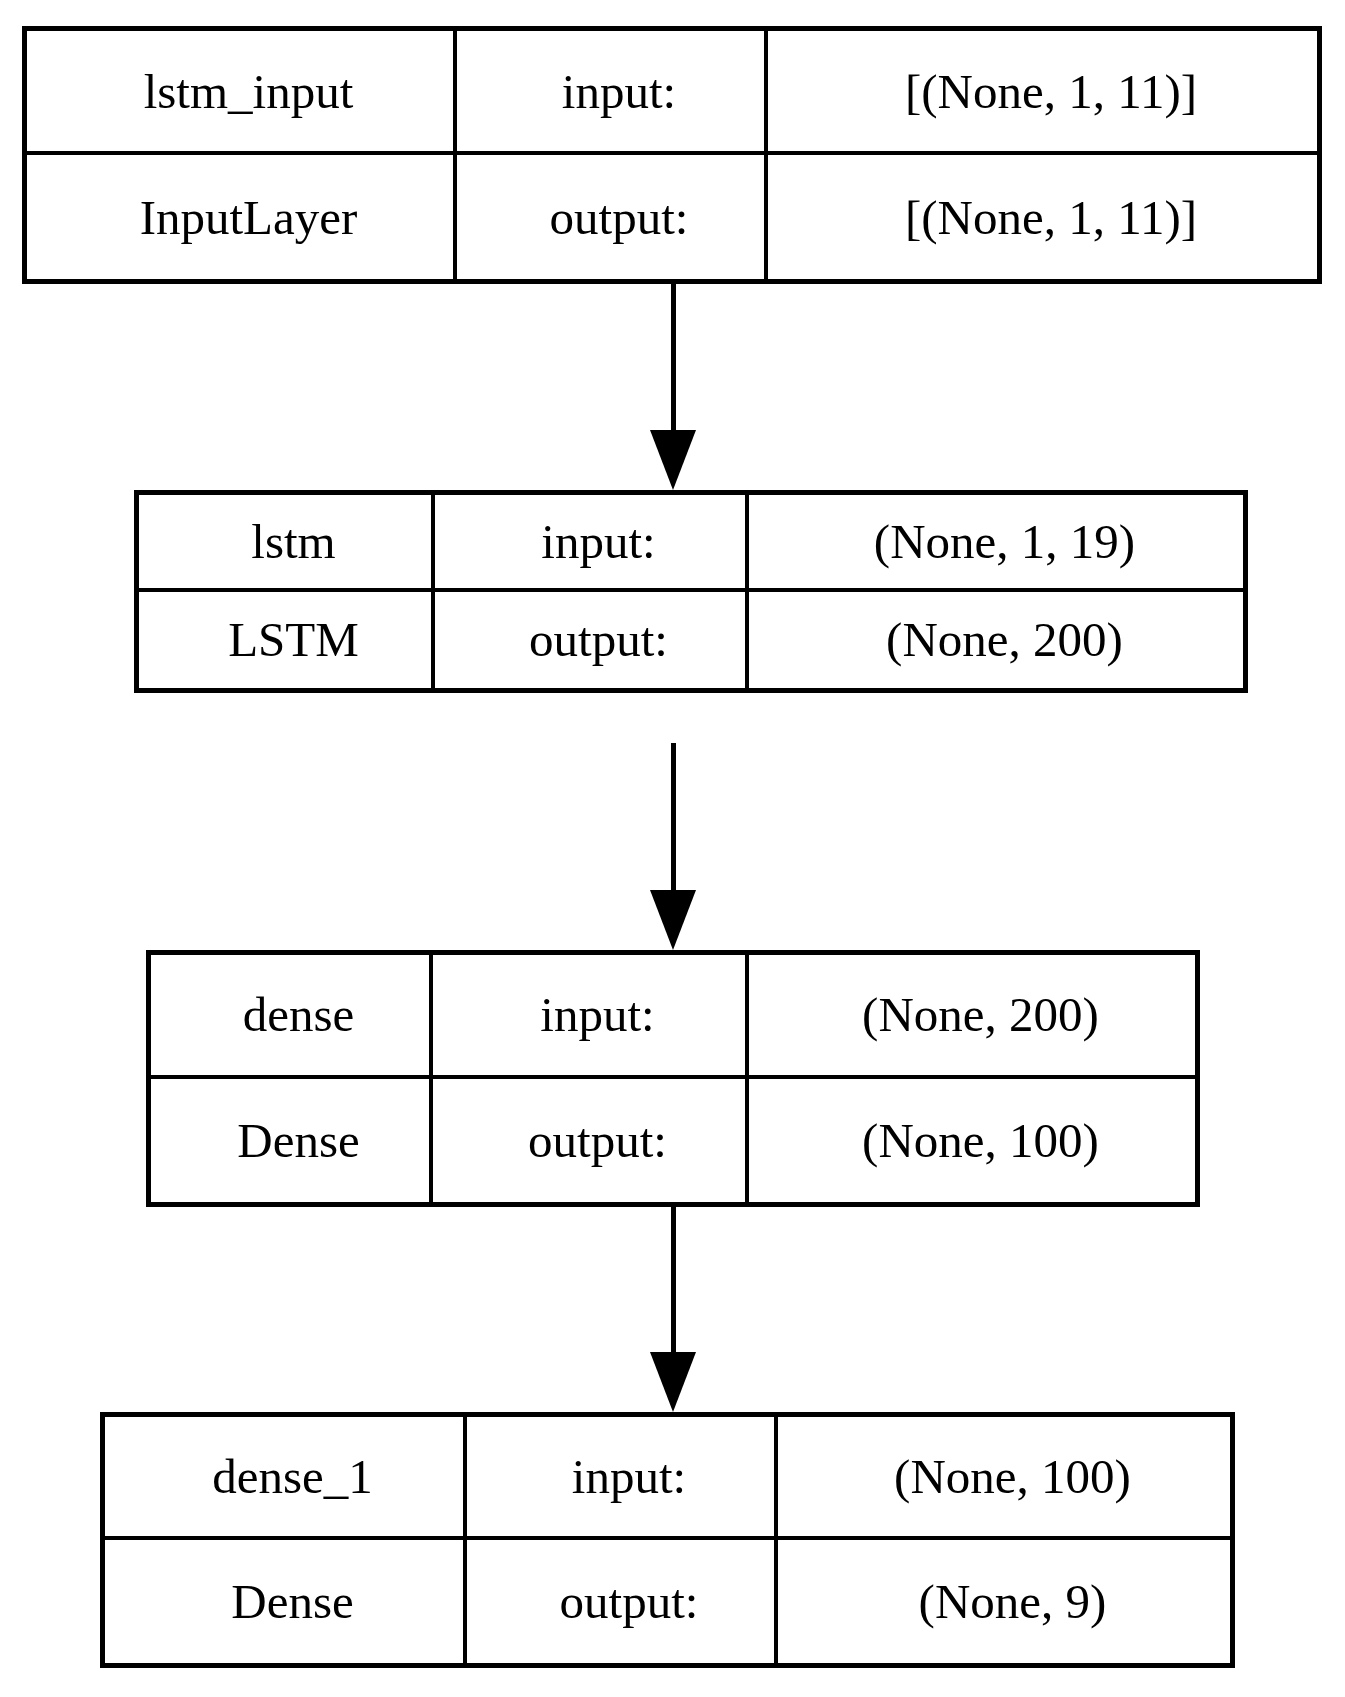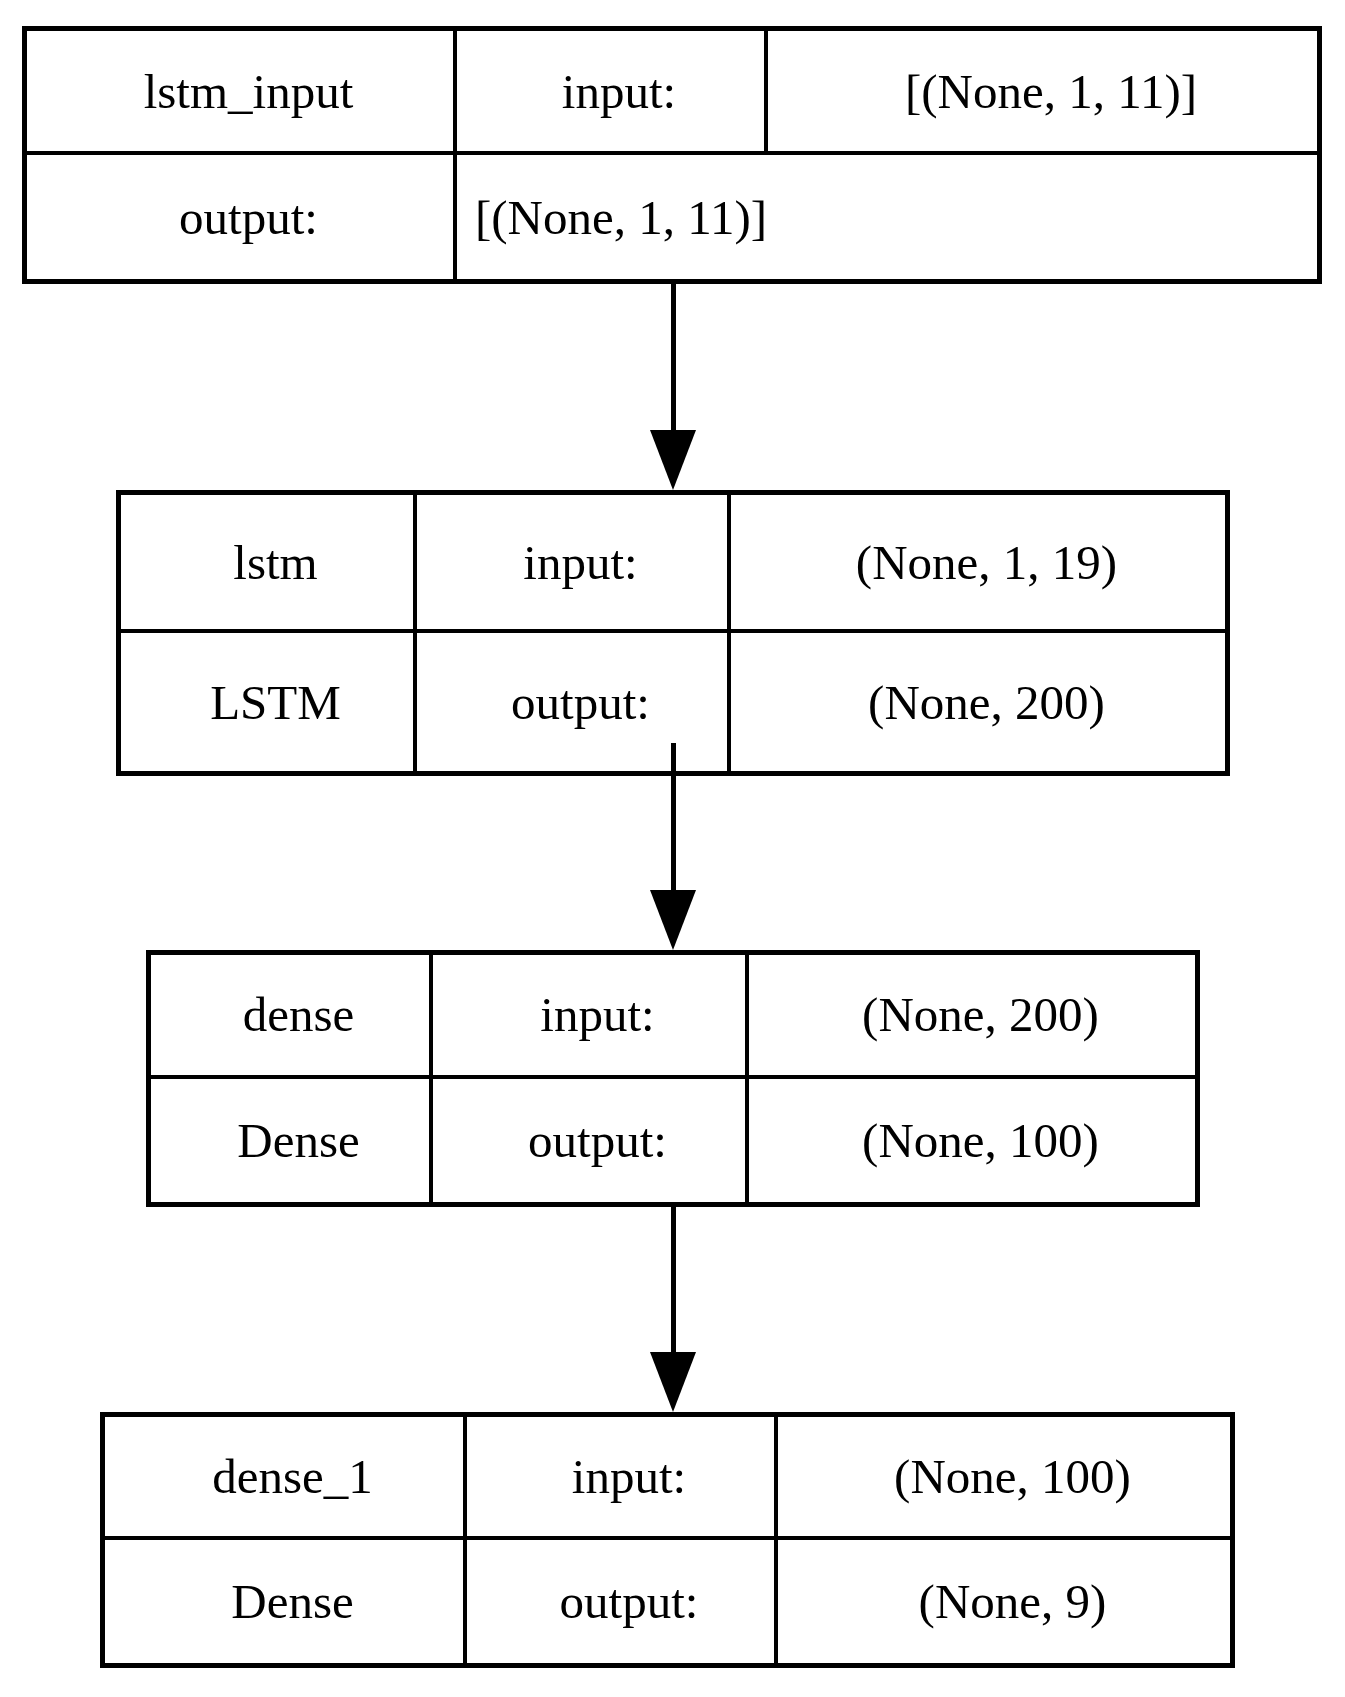--- a/index.html
+++ b/index.html
@@ -61,30 +61,31 @@
 </style>
 </head>
 <body>
 
 <div class="canvas">
 
   <div class="node" style="left:22px; top:26px; width:1300px; height:258px; grid-template-columns:430px 311px 1fr;">
     <div class="cell col1 row1">lstm_input</div>
     <div class="cell col2 row1">input:</div>
     <div class="cell col3 row1">[(None, 1, 11)]</div>
+    <div class="cell col1 row2">InputLayer</div>
     <div class="cell col2 row2">output:</div>
     <div class="cell col3 row2">[(None, 1, 11)]</div>
   </div>
 
   <div class="arrow" style="left:650px; top:284px; height:206px;">
     <div class="shaft"></div>
     <div class="head"></div>
   </div>
 
-  <div class="node" style="left:116px; top:490px; width:1114px; height:286px; grid-template-columns:296px 314px 1fr;">
+  <div class="node" style="left:134px; top:490px; width:1114px; height:203px; grid-template-columns:296px 314px 1fr;">
     <div class="cell col1 row1">lstm</div>
     <div class="cell col2 row1">input:</div>
     <div class="cell col3 row1">(None, 1, 19)</div>
     <div class="cell col1 row2">LSTM</div>
     <div class="cell col2 row2">output:</div>
     <div class="cell col3 row2">(None, 200)</div>
   </div>
 
   <div class="arrow" style="left:650px; top:743px; height:207px;">
     <div class="shaft"></div>

